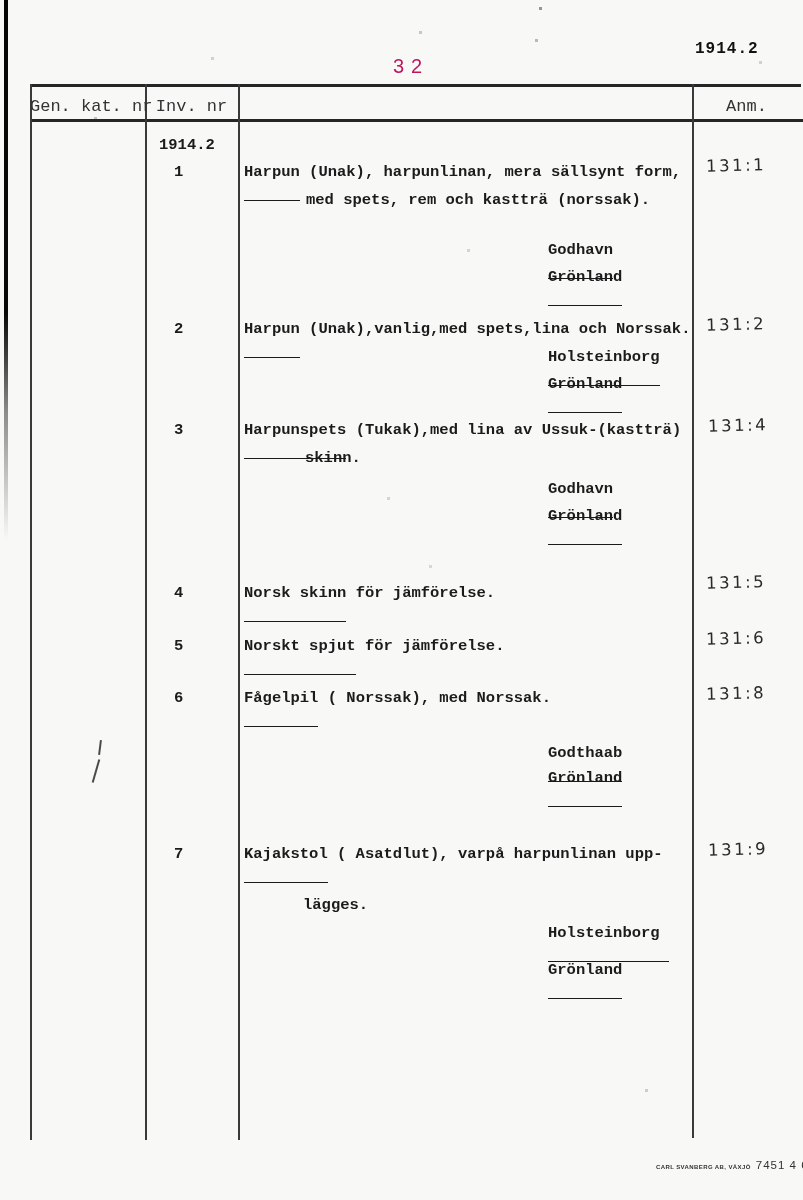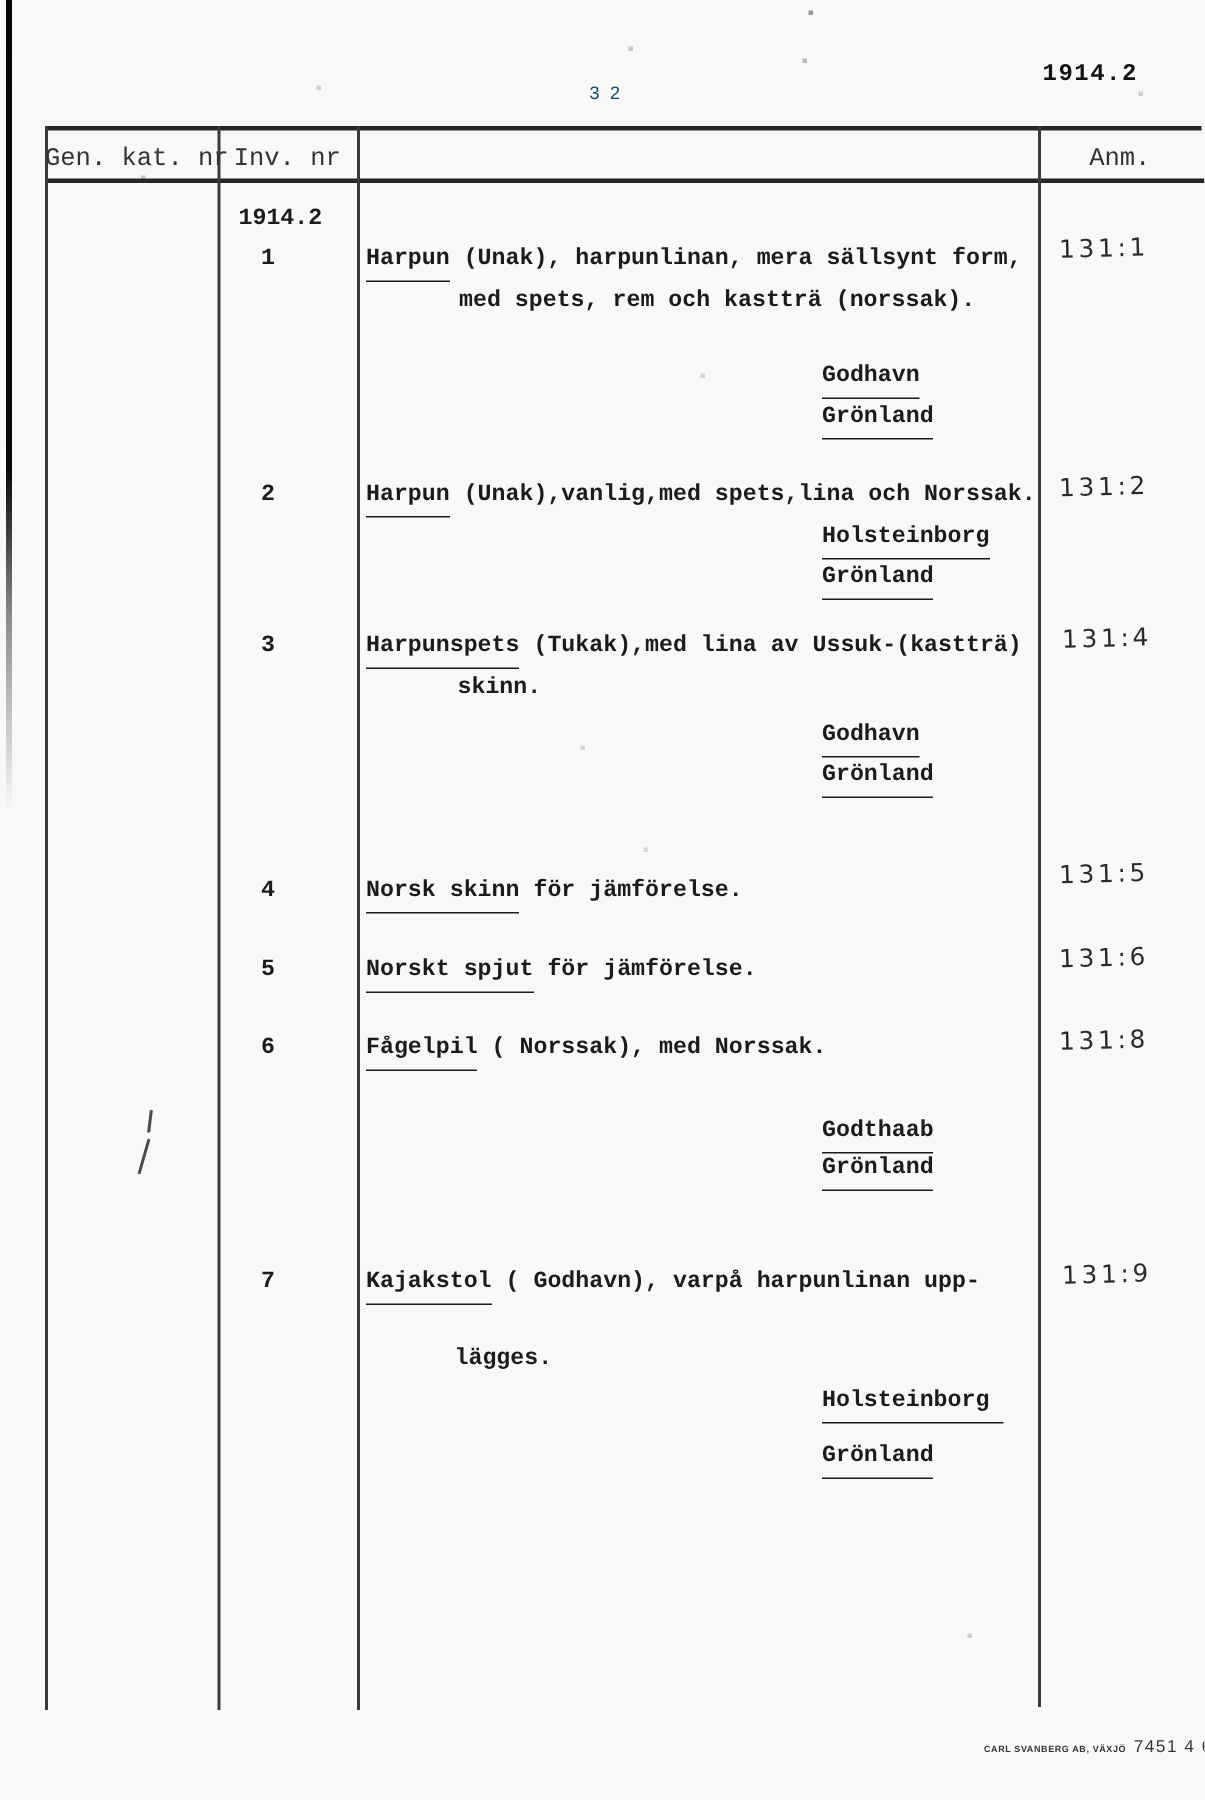--- a/index.html
+++ b/index.html
@@ -5,32 +5,32 @@
   html,body{margin:0;padding:0}
   body{
     width:803px;height:1200px;position:relative;overflow:hidden;
     background:#f8f8f6;
     font-family:"Liberation Sans",sans-serif;
   }
   .abs{position:absolute;white-space:pre}
   
   .mono{font-family:"Liberation Mono","DejaVu Sans Mono",monospace;font-size:15.5px;line-height:1.2;color:#1b1b1b;font-weight:700}
   
-  .u{display:inline-block;border-bottom:1.6px solid #1b1b1b;padding-bottom:5px}
+  .u{display:inline-block;border-bottom:1.6px solid #1b1b1b;padding-bottom:18px}
   .u.wide{padding-right:9px}
   
   .label{font-family:Liberation Mono, monospace;font-size:17px;color:#333;text-align:center}
   
   .hand{font-family:"DejaVu Sans",sans-serif;font-size:16.5px;letter-spacing:2.5px;color:#2a2a2a;transform:rotate(-1.5deg);font-weight:400}
   
   .hline{position:absolute;background:#262626}
   .vline{position:absolute;background:#3a3a3a}
   .scanbar{position:absolute;left:4px;top:0;width:4px;height:540px;
     background:linear-gradient(to bottom,#050505 0%,#0a0a0a 58%,#3f3f3f 66%,#8a8a8a 76%,#c2c2c2 88%,rgba(200,200,200,0) 100%)}
-  .pagenum{font-family:"Liberation Sans",sans-serif;font-size:12px;letter-spacing:7px;color:#0c4a6e}
+  .pagenum{font-family:"Liberation Sans",sans-serif;font-size:20px;letter-spacing:7px;color:#be185d}
   .yearref{font-family:"Liberation Mono","DejaVu Sans Mono",monospace;font-size:16px;font-weight:700;letter-spacing:1px;color:#111}
   .footer{font-family:"Liberation Sans",sans-serif;color:#333;white-space:nowrap}
   .footer .pname{font-size:6px;letter-spacing:.4px;font-weight:700}
   .footer .pcode{font-size:11.5px;letter-spacing:1px;margin-left:5px;font-weight:400}
   .stray{position:absolute;background:#4a4a4a}
   .speckles{position:absolute;left:0;top:0;width:1px;height:1px;background:transparent;
     box-shadow:540px 8px 0 1px rgba(70,70,70,.55),536px 40px 0 1px rgba(90,90,90,.4),
     420px 32px 0 1px rgba(110,110,110,.35),212px 58px 0 1px rgba(120,120,120,.3),
     95px 118px 0 1px rgba(100,100,100,.35),760px 62px 0 1px rgba(120,120,120,.3),
     468px 250px 0 1px rgba(130,130,130,.3),388px 498px 0 1px rgba(130,130,130,.3),
@@ -88,19 +88,19 @@
 <div class="abs mono" style="left:244px;top:637px"><span class="u">Norskt spjut</span><span> för jämförelse.</span></div>
 <div class="abs hand" style="left:706px;top:629px">131:6</div>
 
 <div class="abs mono" style="left:174px;top:689px">6</div>
 <div class="abs mono" style="left:244px;top:689px"><span class="u">Fågelpil</span><span> ( Norssak), med Norssak.</span></div>
 <div class="abs mono" style="left:548px;top:744px"><span class="u">Godthaab</span></div>
 <div class="abs mono" style="left:548px;top:769px"><span class="u">Grönland</span></div>
 <div class="abs hand" style="left:706px;top:684px">131:8</div>
 
 <div class="abs mono" style="left:174px;top:845px">7</div>
-<div class="abs mono" style="left:244px;top:845px"><span class="u">Kajakstol</span><span> ( Godhavn), varpå harpunlinan upp-</span></div>
+<div class="abs mono" style="left:244px;top:845px"><span class="u">Kajakstol</span><span> ( Asatdlut), varpå harpunlinan upp-</span></div>
 <div class="abs mono" style="left:303px;top:896px">lägges.</div>
 <div class="abs mono" style="left:548px;top:924px"><span class="u wide">Holsteinborg</span></div>
 <div class="abs mono" style="left:548px;top:961px"><span class="u">Grönland</span></div>
 <div class="abs hand" style="left:708px;top:840px">131:9</div>
 
 <div class="abs footer" style="left:656px;top:1155px"><span class="pname">CARL SVANBERG AB, VÄXJÖ</span><span class="pcode">7451 4 69</span></div>
 
 </body></html>

